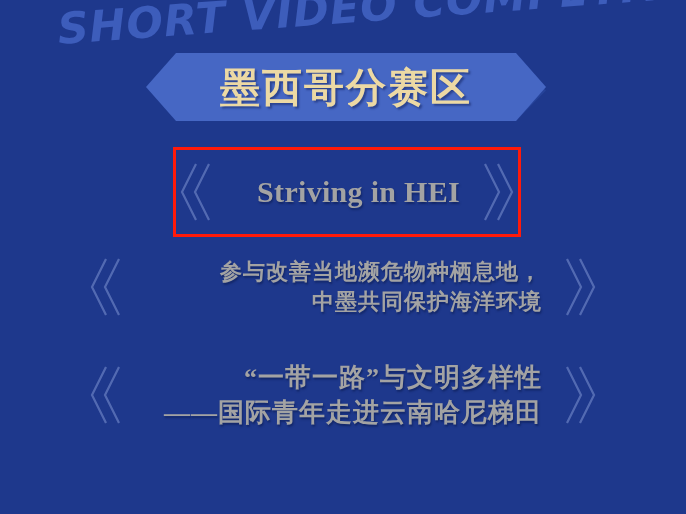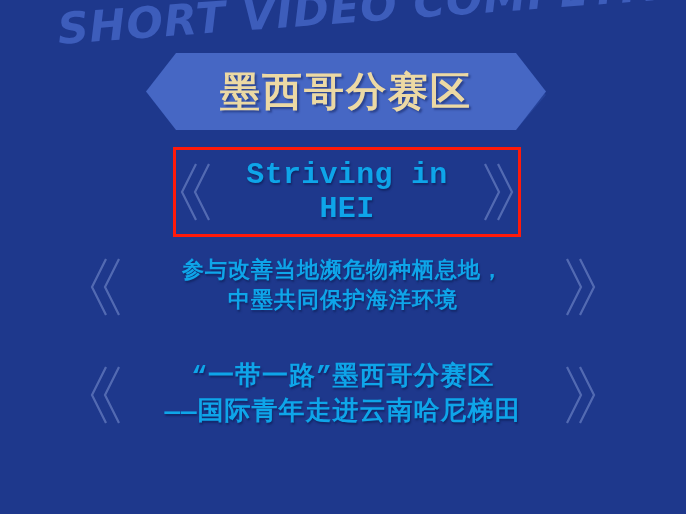--- a/index.html
+++ b/index.html
@@ -41,21 +41,21 @@
     opacity: 0.95;
     user-select: none;
   }
 
   
   .banner-wrap {
     position: absolute;
     left: 146px;
     top: 53px;
     width: 400px;
-    height: 77px;
+    height: 68px;
   }
   .banner-shape {
     position: absolute;
     inset: 0;
     background: #4667c4;
     clip-path: polygon(
       30px 0%, calc(100% - 30px) 0%, 100% 50%,
       calc(100% - 30px) 100%, 30px 100%, 0% 50%);
     border-radius: 6px;
   }
@@ -108,23 +108,23 @@
     flex: 0 0 auto;
     width: 34px;
     height: 62px;
     opacity: 0.55;
   }
   .chev svg { display: block; width: 100%; height: 100%; }
   .chev path { stroke: #7e93d2; stroke-width: 2.2; fill: none; }
 
   .block-text {
     flex: 1 1 auto;
-    text-align: center;
-    color: #0ea5e9;
-    font-family: Liberation Mono, monospace;
+    text-align: right;
+    color: #a3a3a3;
+    font-family: Liberation Serif, serif;
     text-shadow: 1px 2px 2px rgba(8,22,70,0.5);
     white-space: pre-line;
   }
   .block-en .block-text {
     font-size: 30px;
     font-weight: 700;
     letter-spacing: 0.3px;
   }
   .block-cn1 .block-text {
     font-size: 22px;
@@ -187,21 +187,21 @@
     </span>
   </div>
 
   <div class="block block-cn2">
     <span class="chev">
       <svg viewBox="0 0 34 62" preserveAspectRatio="none">
         <path d="M18 3 L4 31 L18 59"></path>
         <path d="M31 3 L17 31 L31 59"></path>
       </svg>
     </span>
-    <span class="block-text">“一带一路”墨西哥分赛区
+    <span class="block-text">“一带一路”与文明多样性
 ——国际青年走进云南哈尼梯田</span>
     <span class="chev">
       <svg viewBox="0 0 34 62" preserveAspectRatio="none">
         <path d="M3 3 L17 31 L3 59"></path>
         <path d="M16 3 L30 31 L16 59"></path>
       </svg>
     </span>
   </div>
 
 </div>

